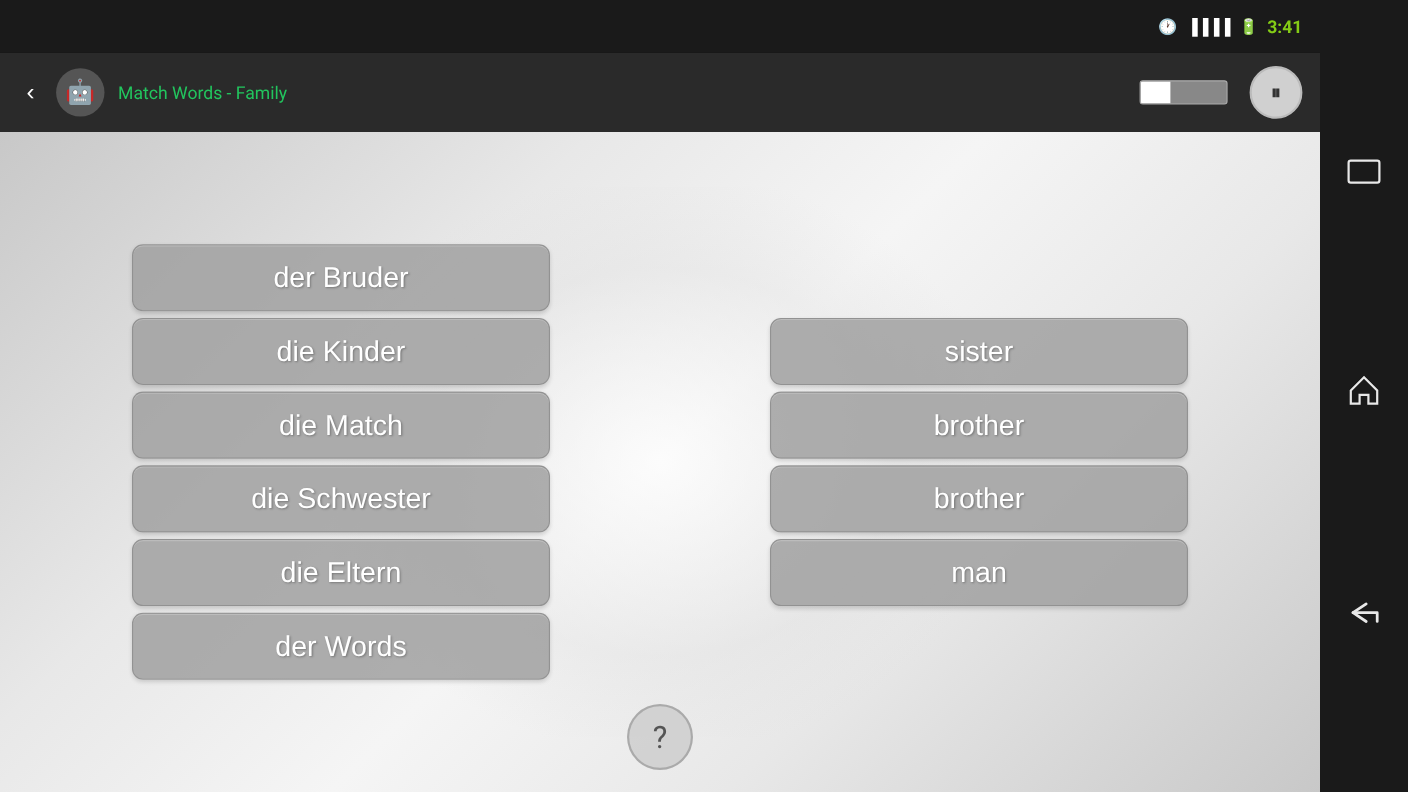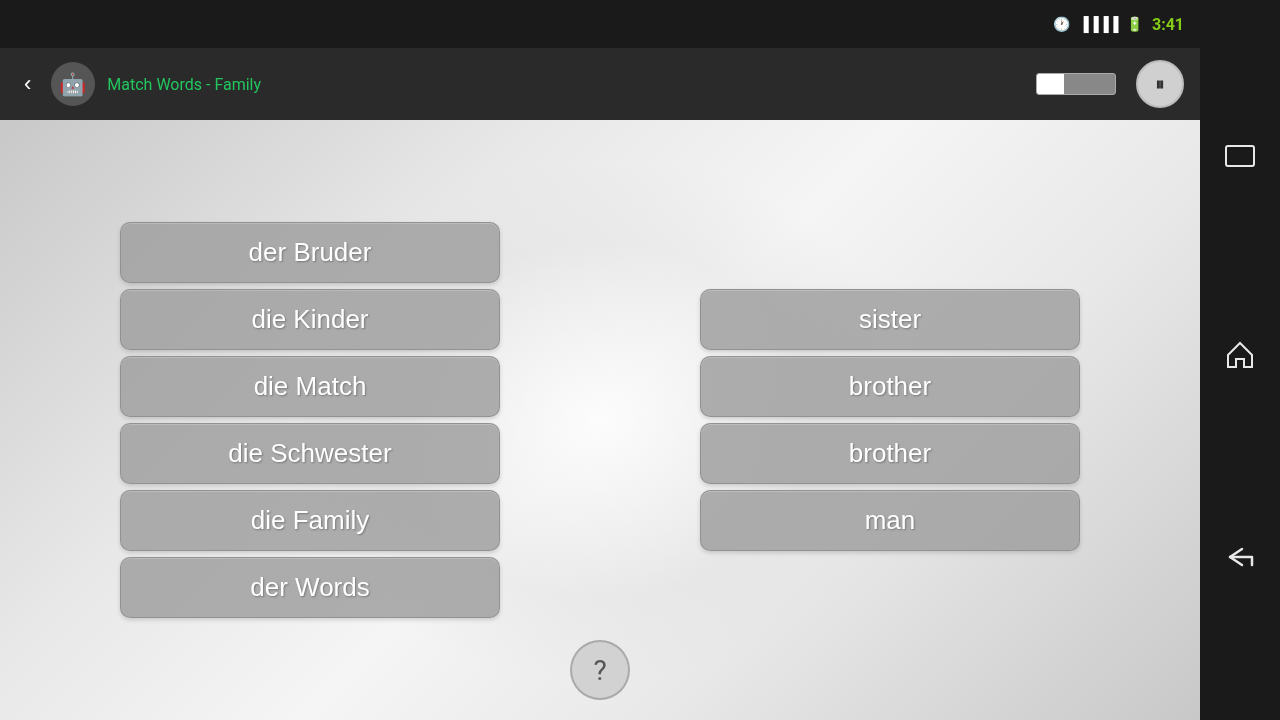--- a/index.html
+++ b/index.html
@@ -242,21 +242,21 @@
   </div>
 
   <div id="game-area">
     <div id="word-columns">
 
       <div class="word-column" id="left-column">
           <button class="word-button">der Bruder</button>
           <button class="word-button">die Kinder</button>
           <button class="word-button">die Match</button>
           <button class="word-button">die Schwester</button>
-          <button class="word-button">die Family</button>
+          <button class="word-button">die Eltern</button>
           <button class="word-button">der Words</button>
         </div>
 
       <div class="word-column" id="right-column">
           <button class="word-button">sister</button>
           <button class="word-button">brother</button>
           <button class="word-button">brother</button>
           <button class="word-button">man</button>
         </div>
 

